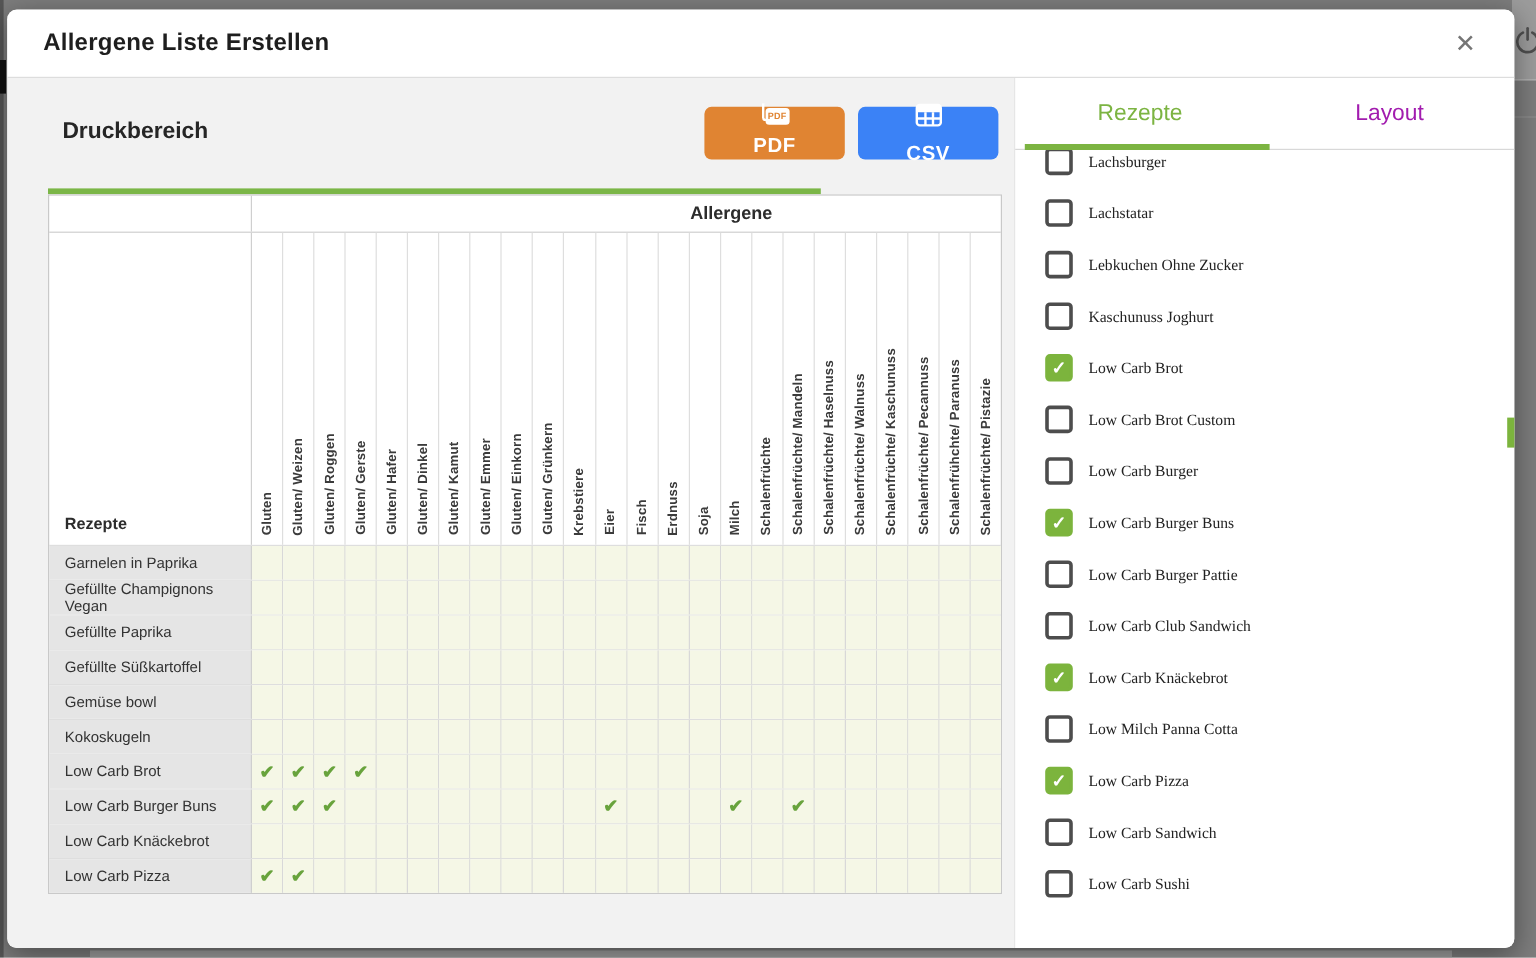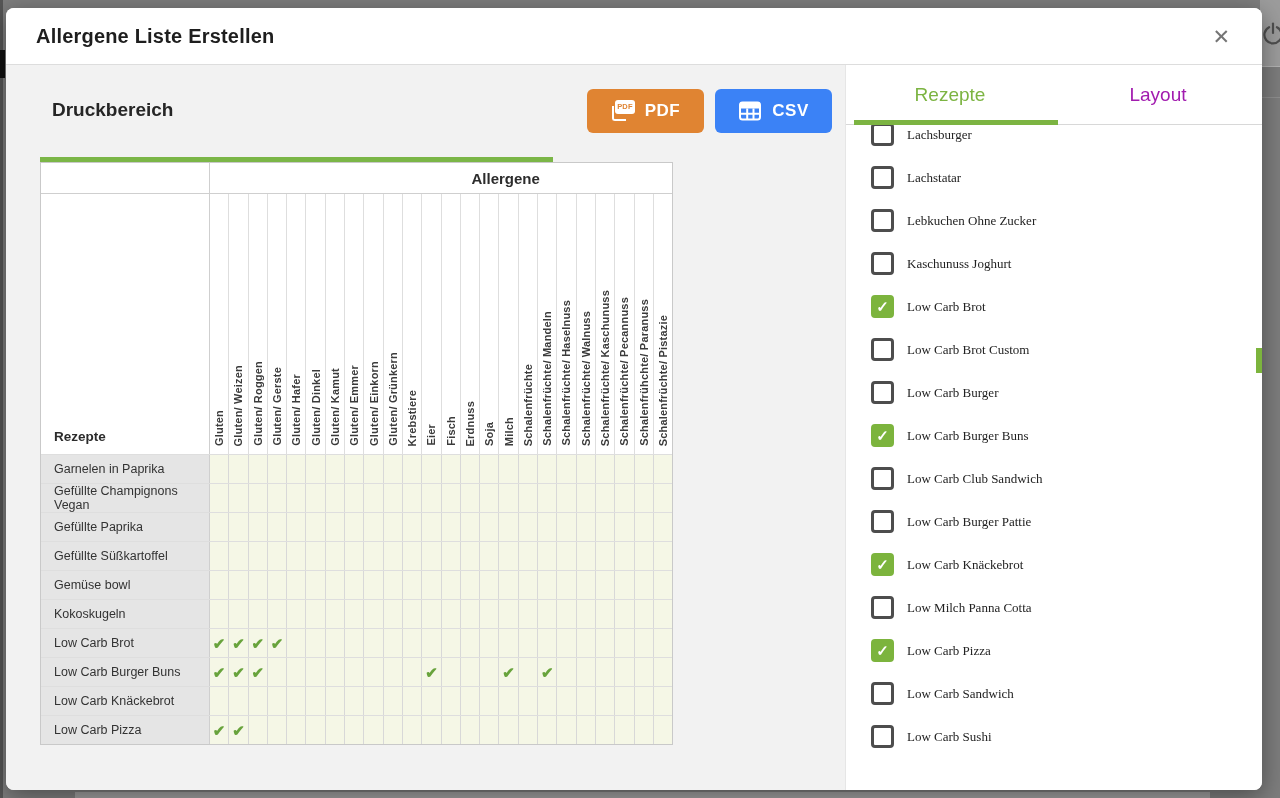--- a/index.html
+++ b/index.html
@@ -22,30 +22,30 @@
                 padding:0 30px;border-bottom:1px solid #ddd;box-sizing:border-box;}
   .modal-title{font-size:20px;font-weight:bold;color:#1e1e1e;letter-spacing:.2px;}
   .close-btn{font-size:21px;color:#757575;cursor:pointer;line-height:1;padding:2px;}
   .modal-body{position:relative;height:725px;}
 
   
   .print-area{position:absolute;left:0;top:0;width:839px;height:725px;background:#f2f2f2;}
   .print-heading{position:absolute;left:46px;top:34px;font-size:19px;font-weight:bold;color:#262626;}
   .export-buttons{position:absolute;left:581px;top:24px;display:flex;gap:11px;}
   .btn{width:117px;height:44px;border:none;border-radius:6px;display:flex;align-items:center;justify-content:center;
-       gap:10px;color:#fff;font-weight:bold;font-size:17px;font-family:"Liberation Sans",sans-serif;cursor:pointer;letter-spacing:.5px;}
+       gap:10px;color:#fff;font-weight:bold;font-size:17px;font-family:"Liberation Sans",sans-serif;cursor:pointer;letter-spacing:.5px;flex-direction:column;}
   .btn-pdf{background:#e08432;}
   .btn-csv{background:#3b82f6;}
   .pdf-glyph{position:relative;width:24px;height:22px;}
   .pdf-glyph .page-l{position:absolute;left:1px;bottom:1px;width:12px;height:13px;border-left:2px solid #fff;border-bottom:2px solid #fff;border-radius:0 0 0 3px;}
   .pdf-glyph .badge{position:absolute;right:0;top:0;background:#fff;color:#e08432;font-size:7.5px;font-weight:bold;
                     padding:3px 2px;border-radius:3px;line-height:1;letter-spacing:.2px;}
 
   
-  .table-zone{position:absolute;left:34px;top:92px;width:633px;}
+  .table-zone{position:absolute;left:34px;top:92px;width:795px;}
   .progress-track{height:5px;width:100%;}
   .progress-bar{height:5px;background:#7bb647;}
   .atable{background:#fff;border:1px solid #c9c9c9;}
   .thead1{height:30px;display:flex;border-bottom:1px solid #cfcfcf;}
   .corner1{width:169px;border-right:1px solid #cfcfcf;box-sizing:border-box;}
   .group-cell{flex:1;position:relative;}
   .group-label{position:absolute;left:64%;top:50%;transform:translate(-50%,-50%);font-size:15px;font-weight:bold;color:#2c2c2c;}
   .thead2{height:260px;display:flex;}
   .corner2{width:169px;border-right:1px solid #cfcfcf;box-sizing:border-box;display:flex;align-items:flex-end;
            padding:0 0 10px 13px;font-size:13.5px;font-weight:bold;color:#2c2c2c;}
@@ -546,25 +546,25 @@
             <div class="recipe-item">
               <span class="cbox"></span>
               <span class="rlabel">Low Carb Burger</span>
             </div>
             <div class="recipe-item">
               <span class="cbox checked">✓</span>
               <span class="rlabel">Low Carb Burger Buns</span>
             </div>
             <div class="recipe-item">
               <span class="cbox"></span>
+              <span class="rlabel">Low Carb Burger Pattie</span>
+            </div>
+            <div class="recipe-item">
+              <span class="cbox"></span>
               <span class="rlabel">Low Carb Club Sandwich</span>
-            </div>
-            <div class="recipe-item">
-              <span class="cbox"></span>
-              <span class="rlabel">Low Carb Burger Pattie</span>
             </div>
             <div class="recipe-item">
               <span class="cbox checked">✓</span>
               <span class="rlabel">Low Carb Knäckebrot</span>
             </div>
             <div class="recipe-item">
               <span class="cbox"></span>
               <span class="rlabel">Low Milch Panna Cotta</span>
             </div>
             <div class="recipe-item">

